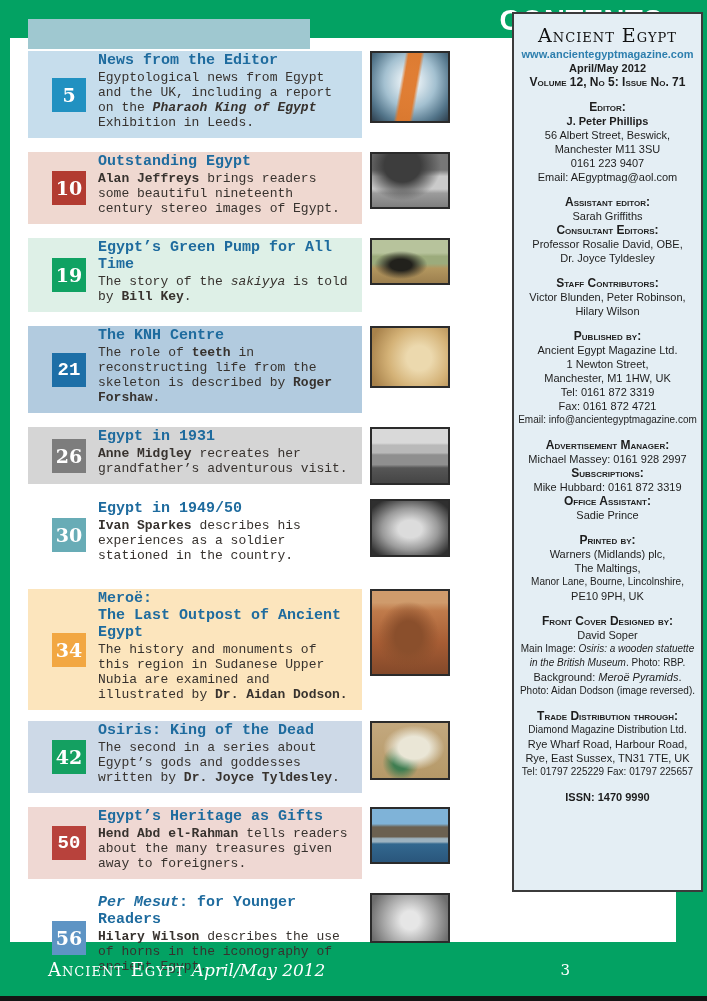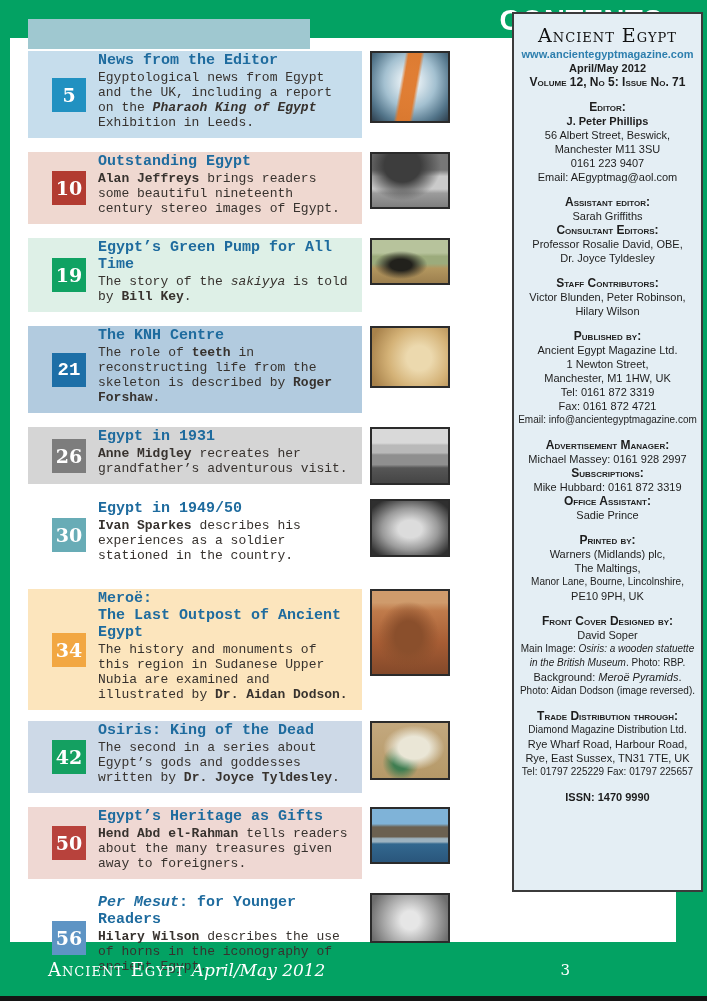--- a/index.html
+++ b/index.html
@@ -180,21 +180,21 @@
       <div class="etext">
         <div class="etitle"><span>Osiris: King of the Dead</span></div>
         <div class="edesc"><span>The second in a series about Egypt’s gods and goddesses written by </span><span class="b">Dr. Joyce Tyldesley</span><span>.</span></div>
       </div>
     </div>
     <div class="thumb t7"></div>
   </div>
 
   <div class="frow">
     <div class="entry" style="background: rgb(239, 216, 211);">
-      <div class="numbox" style="background: rgb(184, 66, 60);">50</div>
+      <div class="numbox" style="background: rgb(184, 66, 60); font-family: Liberation Mono, monospace;">50</div>
       <div class="etext">
         <div class="etitle"><span>Egypt’s Heritage as Gifts</span></div>
         <div class="edesc"><span class="b">Hend Abd el-Rahman</span><span> tells readers about the many treasures given away to foreigners.</span></div>
       </div>
     </div>
     <div class="thumb t8"></div>
   </div>
 
   <div class="frow mb8">
     <div class="entry">

